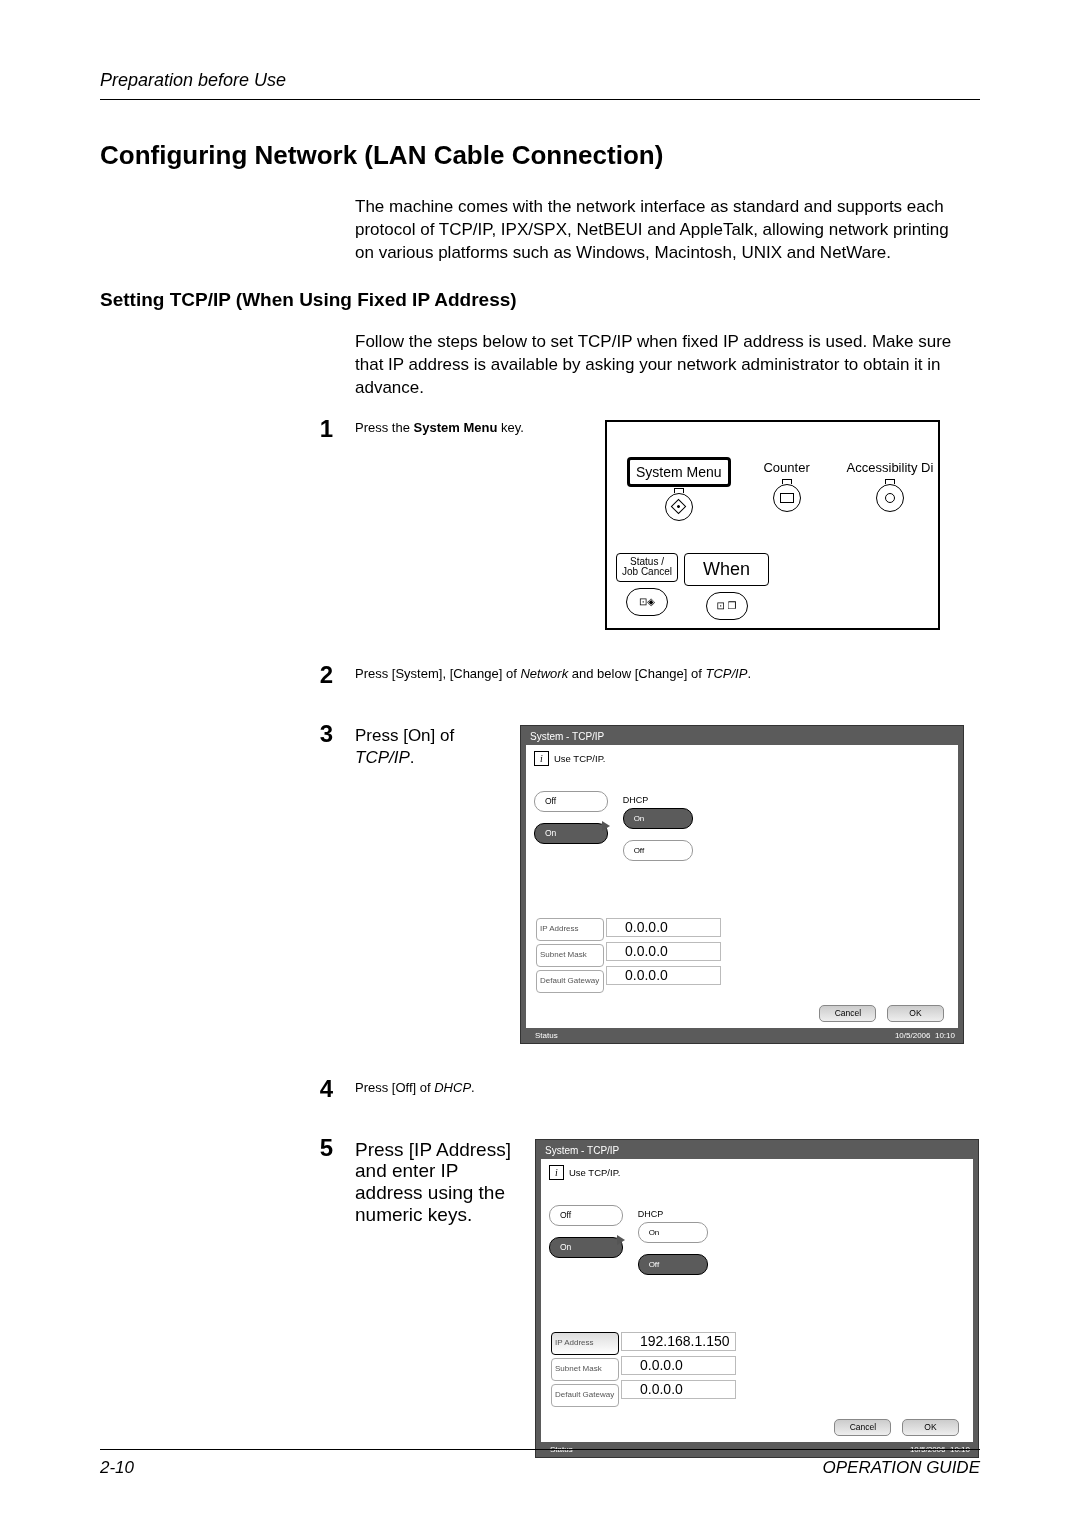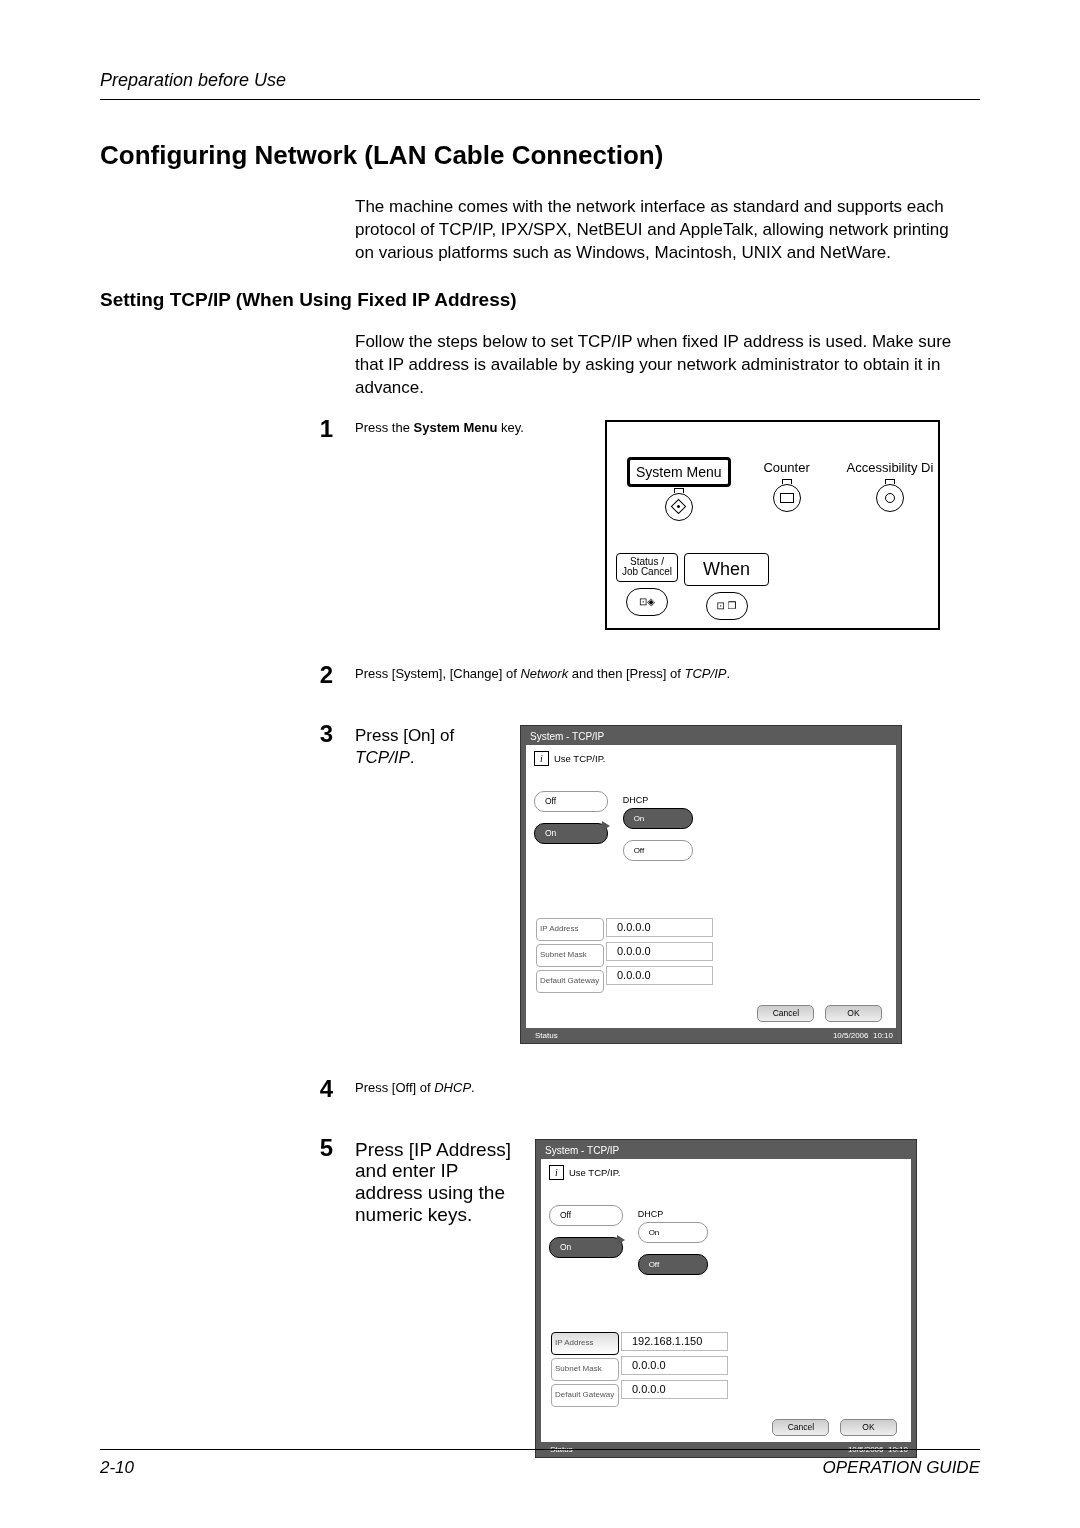--- a/index.html
+++ b/index.html
@@ -168,21 +168,21 @@
     width: 9px; height: 9px; border: 1px solid #000; transform: rotate(45deg);
   }
   .key-inner-dot {
     width: 3px; height: 3px; background: #000; border-radius: 50%;
   }
   .key-inner-rect {
     width: 12px; height: 8px; border: 1px solid #000;
   }
 
   .screen {
-    width: 382px;
+    width: 444px;
     background: #5b5b5b;
     border: 1px solid #333;
     margin-left: 10px;
     box-sizing: border-box;
   }
   .screen-title {
     color: #fff;
     font-size: 10px;
     padding: 5px 9px 3px 9px;
   }
@@ -261,22 +261,22 @@
   }
   .field-btn.sel {
     border:1.8px solid #000;
     background-image:linear-gradient(#ddd,#fff);
   }
   .val-box {
     width: 95px;
     height: 17px;
     line-height: 17px;
     border: 1px solid #bbb;
-    font-size: 11px;
-    padding-left: 10px;
+    font-size: 14px;
+    padding-left: 18px;
     margin-bottom: 5px;
   }
   .screen-actions {
     text-align: right;
     margin: 5px 6px 2px 0;
   }
   .action-btn {
     display: inline-block;
     min-width: 55px;
     height: 15px;
@@ -390,21 +390,21 @@
       </div>
     </div>
   </div>
 
   <div class="spacer-step"></div>
 
   <div class="step">
     <div class="step-number">2</div>
     <div class="step-body">
       <div class="step-text" style="width:auto">
-        <span>Press [System], [Change] of </span><em>Network</em><span> and then [Press] of </span><em>TCP/IP</em><span>.</span>
+        <span>Press [System], [Change] of </span><em>Network</em><span> and below [Change] of </span><em>TCP/IP</em><span>.</span>
       </div>
     </div>
   </div>
 
   <div class="spacer-step"></div>
 
   <div class="step">
     <div class="step-number">3</div>
     <div class="step-body step3-wrap">
       <div class="step-text-narrow">

